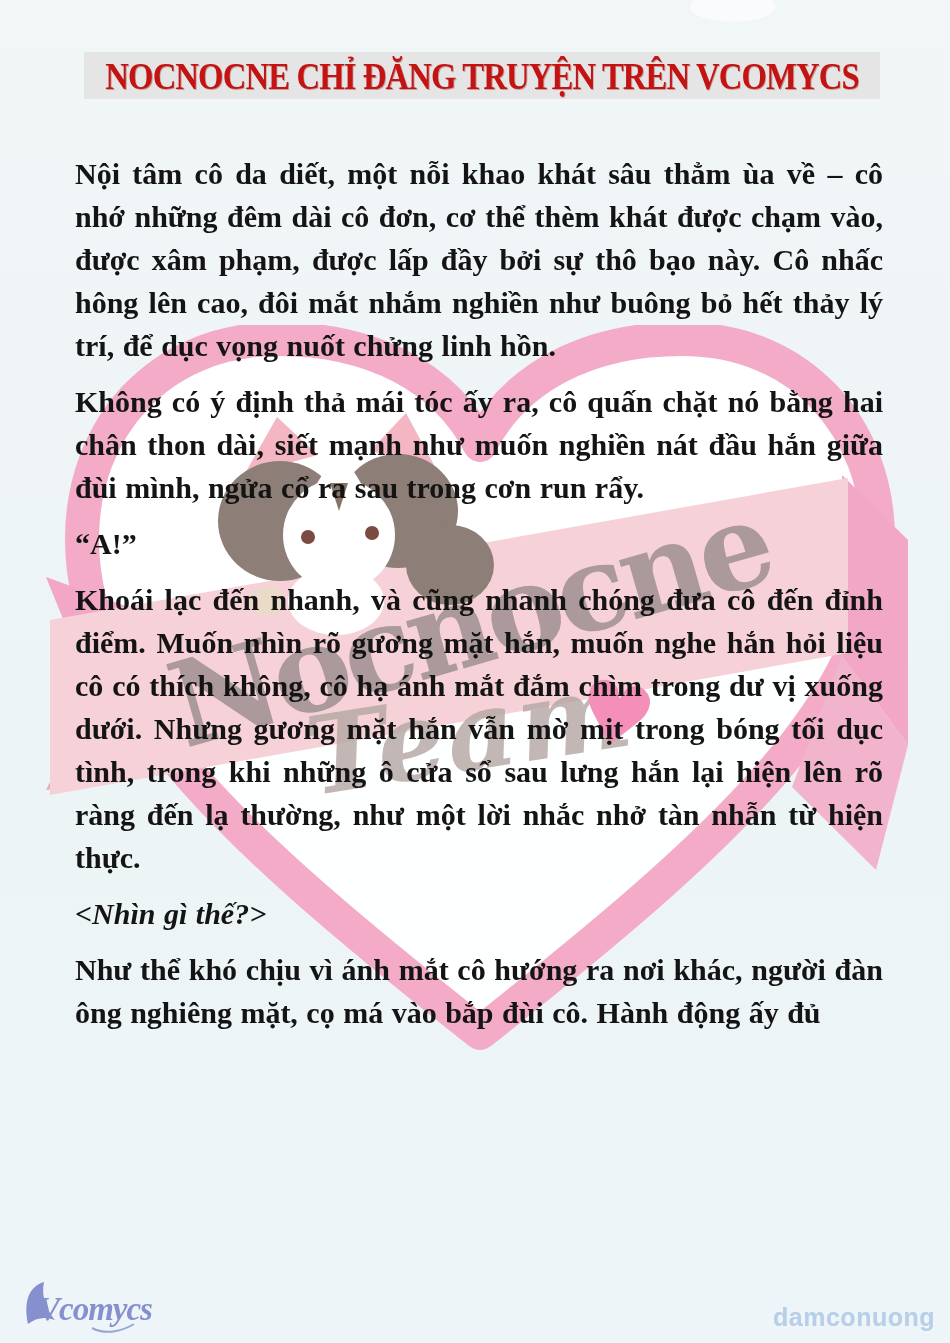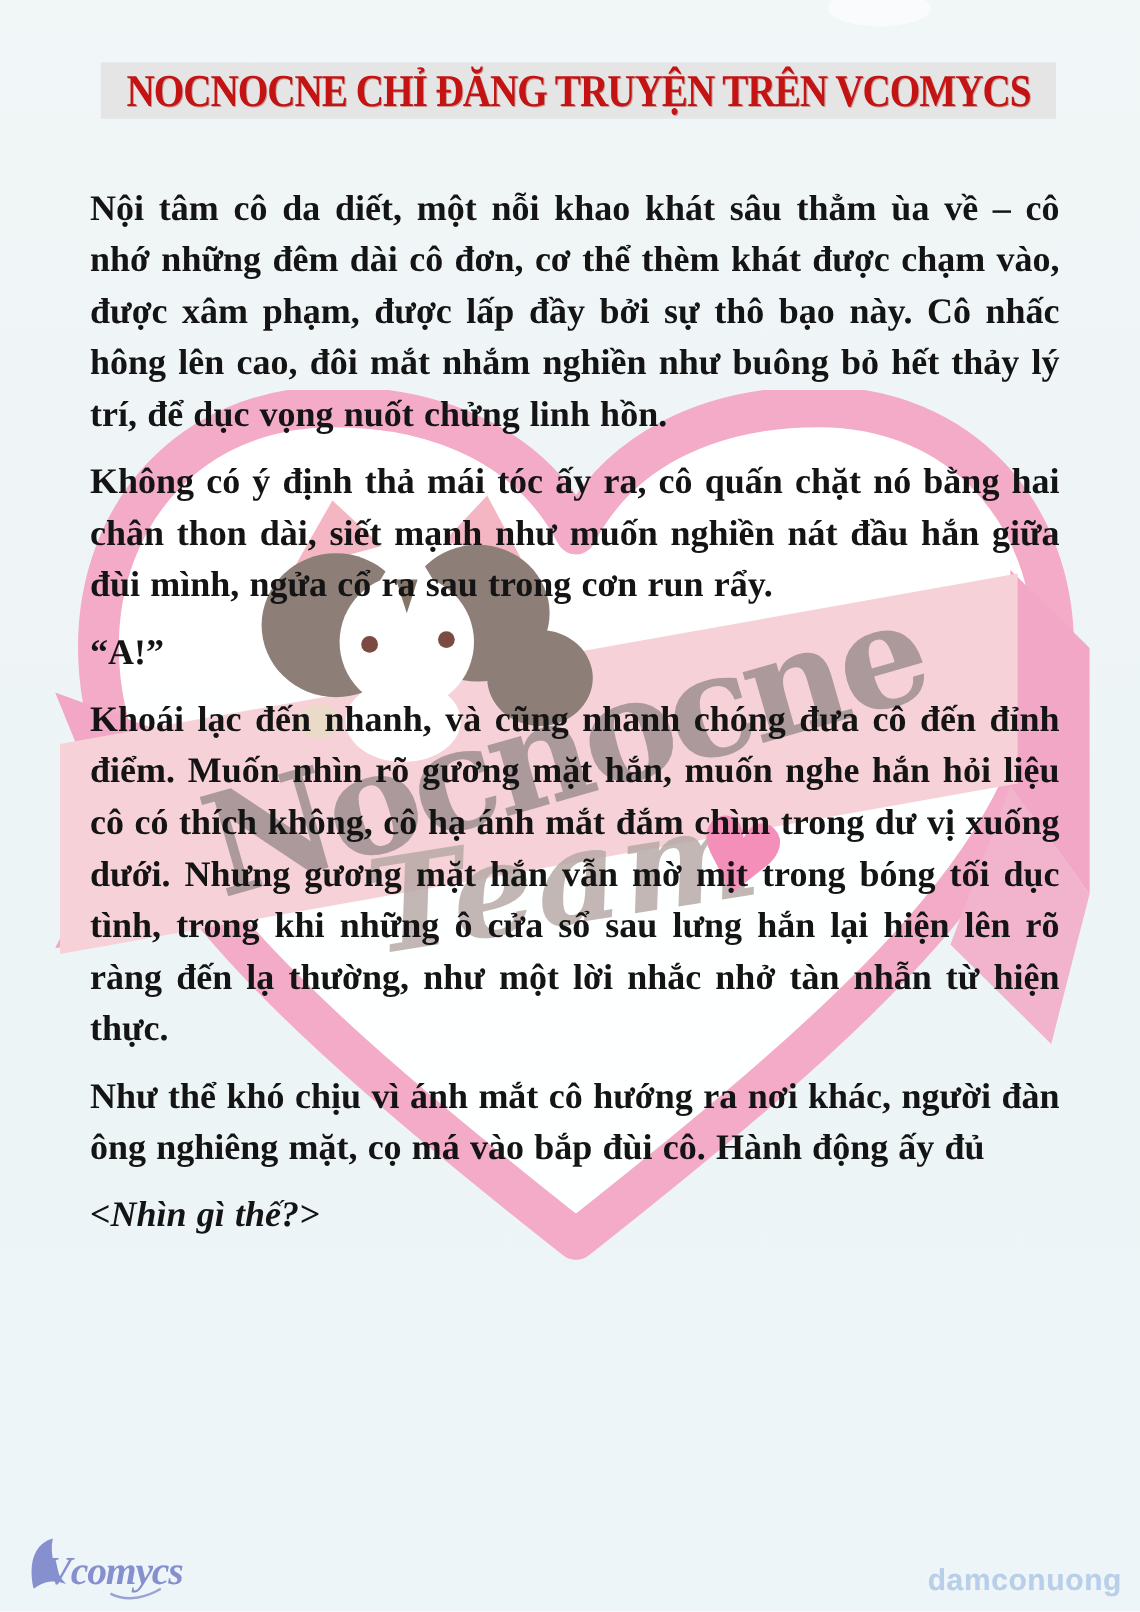--- a/index.html
+++ b/index.html
@@ -104,22 +104,22 @@
       <ellipse cx="114" cy="188" rx="48" ry="34" fill="#ffffff"></ellipse>
       <ellipse cx="44" cy="188" rx="18" ry="14" fill="#eadbc8"></ellipse>
     </g>
   </svg>
 
   <div class="body-text">
       <p class="para">Nội tâm cô da diết, một nỗi khao khát sâu thẳm ùa về – cô nhớ những đêm dài cô đơn, cơ thể thèm khát được chạm vào, được xâm phạm, được lấp đầy bởi sự thô bạo này. Cô nhấc hông lên cao, đôi mắt nhắm nghiền như buông bỏ hết thảy lý trí, để dục vọng nuốt chửng linh hồn.</p>
       <p class="para">Không có ý định thả mái tóc ấy ra, cô quấn chặt nó bằng hai chân thon dài, siết mạnh như muốn nghiền nát đầu hắn giữa đùi mình, ngửa cổ ra sau trong cơn run rẩy.</p>
       <p class="para dialogue">“A!”</p>
       <p class="para">Khoái lạc đến nhanh, và cũng nhanh chóng đưa cô đến đỉnh điểm. Muốn nhìn rõ gương mặt hắn, muốn nghe hắn hỏi liệu cô có thích không, cô hạ ánh mắt đắm chìm trong dư vị xuống dưới. Nhưng gương mặt hắn vẫn mờ mịt trong bóng tối dục tình, trong khi những ô cửa sổ sau lưng hắn lại hiện lên rõ ràng đến lạ thường, như một lời nhắc nhở tàn nhẫn từ hiện thực.</p>
+      <p class="para italic-heading">&lt;Nhìn gì thế?&gt;</p>
       <p class="para">Như thể khó chịu vì ánh mắt cô hướng ra nơi khác, người đàn ông nghiêng mặt, cọ má vào bắp đùi cô. Hành động ấy đủ</p>
-      <p class="para italic-heading">&lt;Nhìn gì thế?&gt;</p>
     </div>
 
   <svg class="vcomycs" viewBox="0 0 160 58" width="160" height="58" aria-hidden="true">
     <path d="M6,44 C1,20 8,6 22,2 C19,16 24,30 33,40 C22,36 14,38 6,44 Z" fill="#8690ce"></path>
     <text x="16" y="40" font-size="33" font-style="italic" font-weight="bold" font-family="Liberation Serif, DejaVu Serif, serif" fill="#8690ce" letter-spacing="-1">Vcomycs</text>
     <path d="M70,48 C85,56 102,50 112,44" stroke="#9aa3d6" stroke-width="2" fill="none"></path>
   </svg>
 
   <div class="damconuong">damconuong</div>
 

